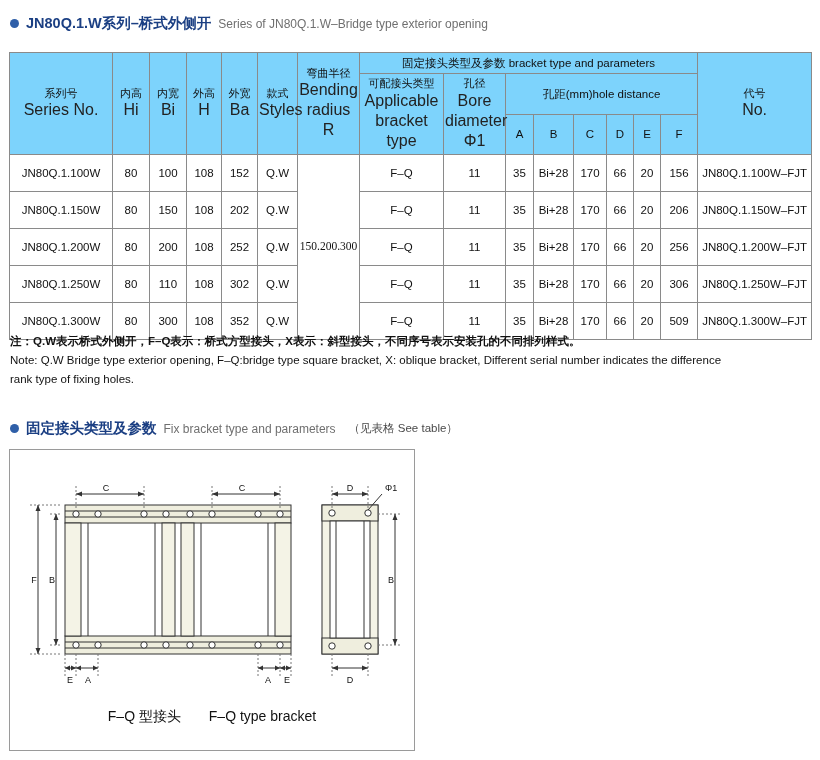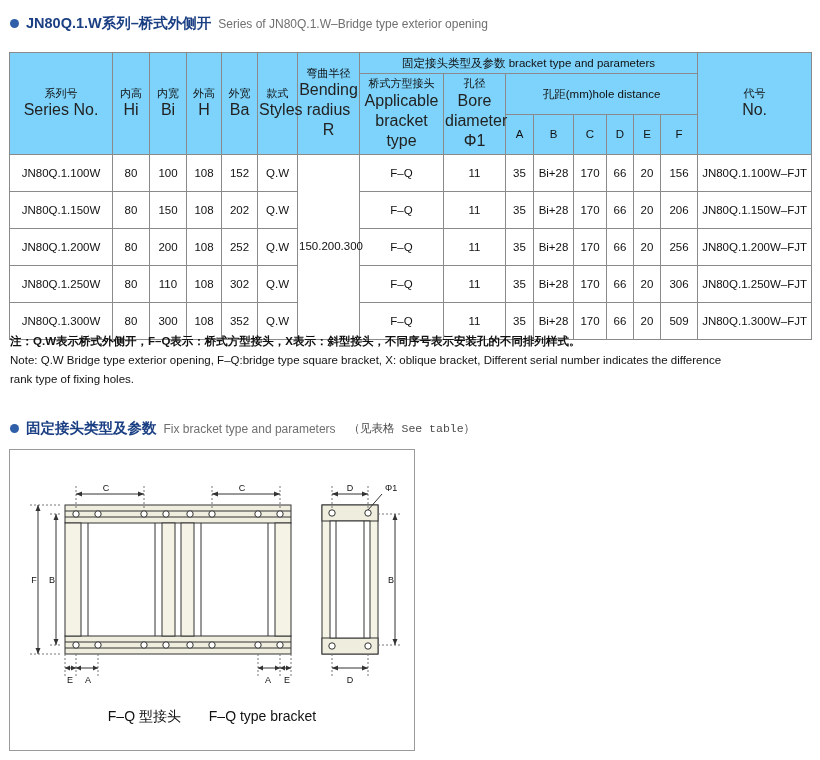--- a/index.html
+++ b/index.html
@@ -43,21 +43,20 @@
     letter-spacing: 0px;
   }
   .sec-en {
     font-size: 12px;
     color: #6f6f6f;
   }
   .sec-note {
     font-size: 11.5px;
     color: #4a4a4a;
     margin-left: 6px;
-    font-family: Liberation Mono, monospace;
   }
   #head1 { position: absolute; top: 14px; left: 0; }
   #head2 { position: absolute; top: 419px; left: 0; }
 
   
   .table-wrap {
     position: absolute;
     top: 52px;
     left: 9px;
     width: 802px;
@@ -87,20 +86,21 @@
   }
   .th-cn { font-size: 11px; display: block; text-align: center; }
   .th-en { font-size: 16px; display: block; color: #222; }
   .th-both { line-height: 1.25; }
   td.series-col, td.code-col {
     font-size: 11.5px;
   }
   .radius-cell {
     font-size: 11.5px;
     line-height: 1.35;
+    font-family: Liberation Serif, serif;
   }
 
   
   .notes {
     position: absolute;
     top: 332px;
     left: 10px;
     width: 790px;
     font-size: 11.5px;
     color: #111;
@@ -195,21 +195,21 @@
           <th colspan="8">
             <span class="th-both"><span>固定接头类型及参数</span> <span>bracket type and parameters</span></span>
           </th>
           <th rowspan="3">
             <span class="th-cn">代号</span>
             <span class="th-en">No.</span>
           </th>
         </tr>
         <tr>
           <th rowspan="2">
-            <span class="th-cn">桥式方型接头</span>
+            <span class="th-cn">可配接头类型</span>
             <span class="th-en">Applicable bracket type</span>
           </th>
           <th rowspan="2">
             <span class="th-cn">孔径</span>
             <span class="th-en">Bore diameter</span>
             <span class="th-en">Φ1</span>
           </th>
           <th colspan="6">
             <span class="th-both">孔距(mm)hole distance</span>
           </th>

